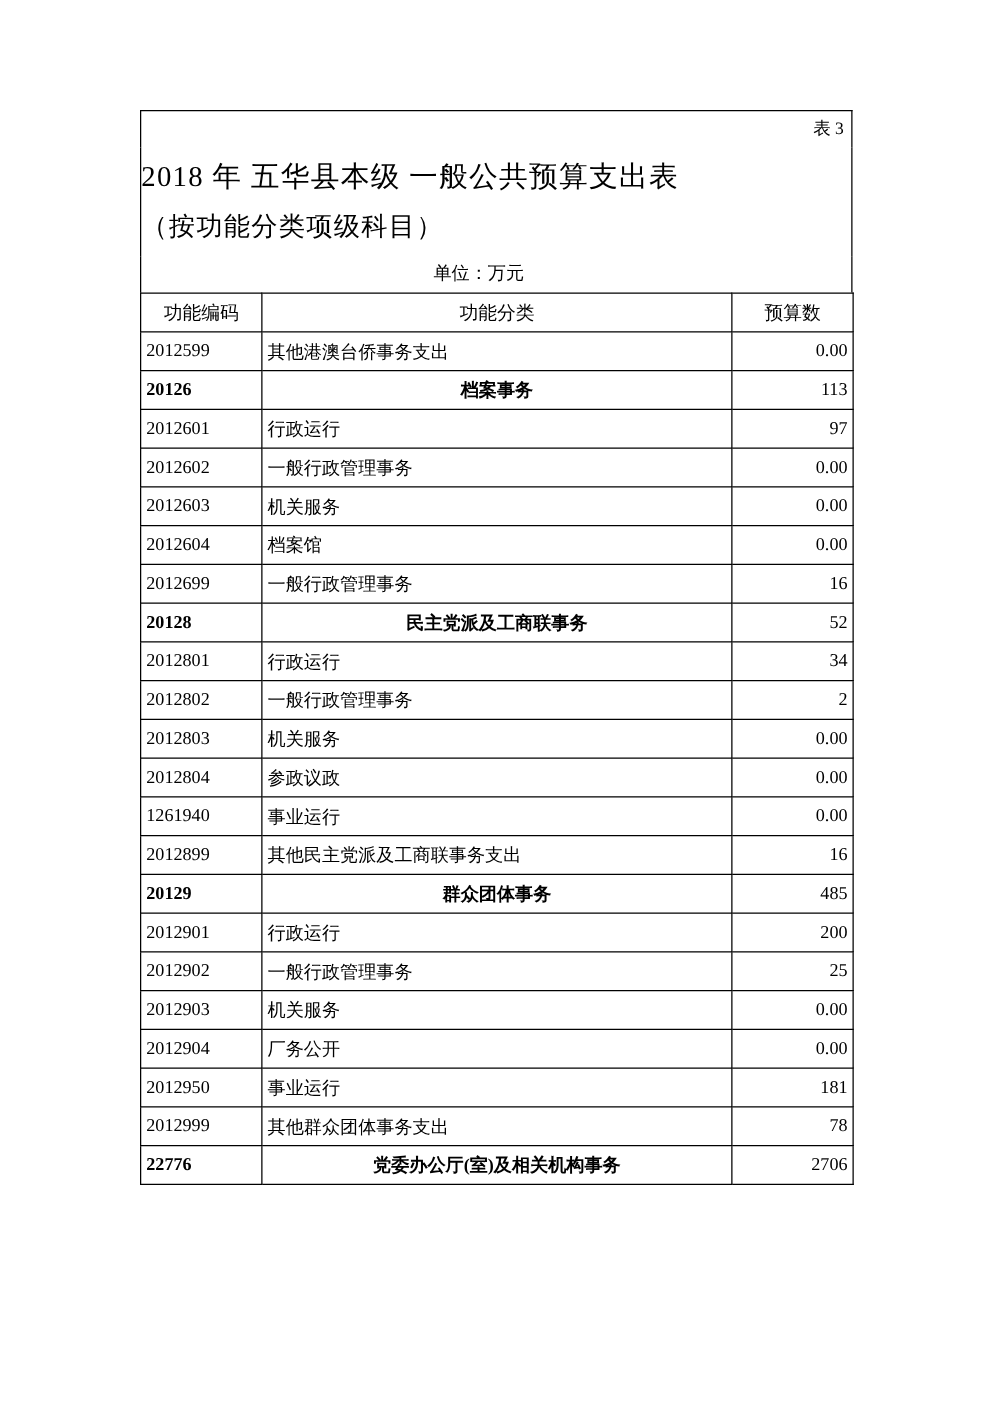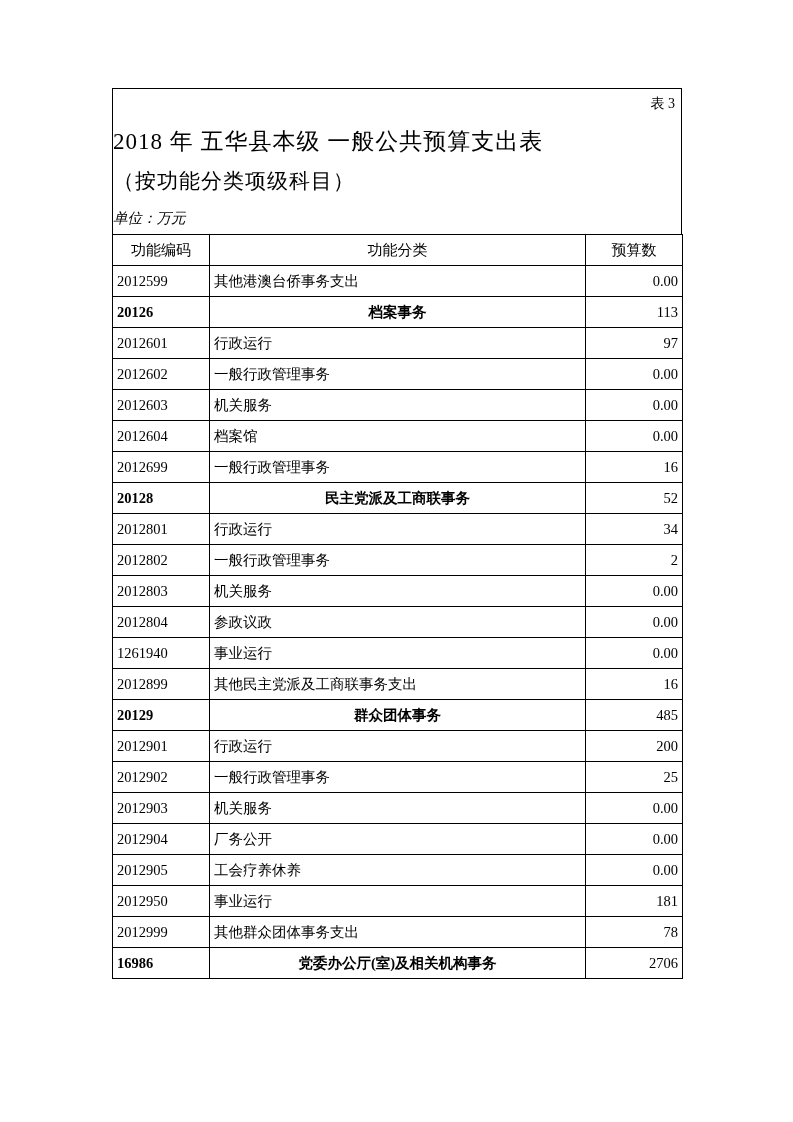--- a/index.html
+++ b/index.html
@@ -53,24 +53,23 @@
   .title-sub {
     font-size: 21px;
     letter-spacing: 1px;
     white-space: nowrap;
     padding-bottom: 6px;
   }
   .unit-row {
     border-left: 1px solid #000;
     border-right: 1px solid #000;
     box-sizing: border-box;
-    text-align: left;
+    text-align: center;
     font-size: 14.5px;
     padding: 4px 28px 6px 0;
-    font-style: italic;
   }
   table.budget {
     border-collapse: collapse;
     width: 570px;
     table-layout: fixed;
   }
   table.budget col.c1 { width: 97px; }
   table.budget col.c2 { width: 376px; }
   table.budget col.c3 { width: 97px; }
   table.budget th, table.budget td {
@@ -225,36 +224,31 @@
             <td class="code">2012903</td>
             <td class="name indent1">机关服务</td>
             <td class="amount">0.00</td>
           </tr>
           <tr>
             <td class="code">2012904</td>
             <td class="name indent1">厂务公开</td>
             <td class="amount">0.00</td>
           </tr>
           <tr>
-            <td class="code">2012905</td>
-            <td class="name indent1">工会疗养休养</td>
-            <td class="amount">0.00</td>
-          </tr>
-          <tr>
             <td class="code">2012950</td>
             <td class="name indent1">事业运行</td>
             <td class="amount">181</td>
           </tr>
           <tr>
             <td class="code">2012999</td>
             <td class="name indent1">其他群众团体事务支出</td>
             <td class="amount">78</td>
           </tr>
           <tr class="group">
-            <td class="code">16986</td>
+            <td class="code">22776</td>
             <td class="name">党委办公厅(室)及相关机构事务</td>
             <td class="amount">2706</td>
           </tr>
         </tbody>
     </table>
 
   </div>
 </div>
 
 </body></html>

